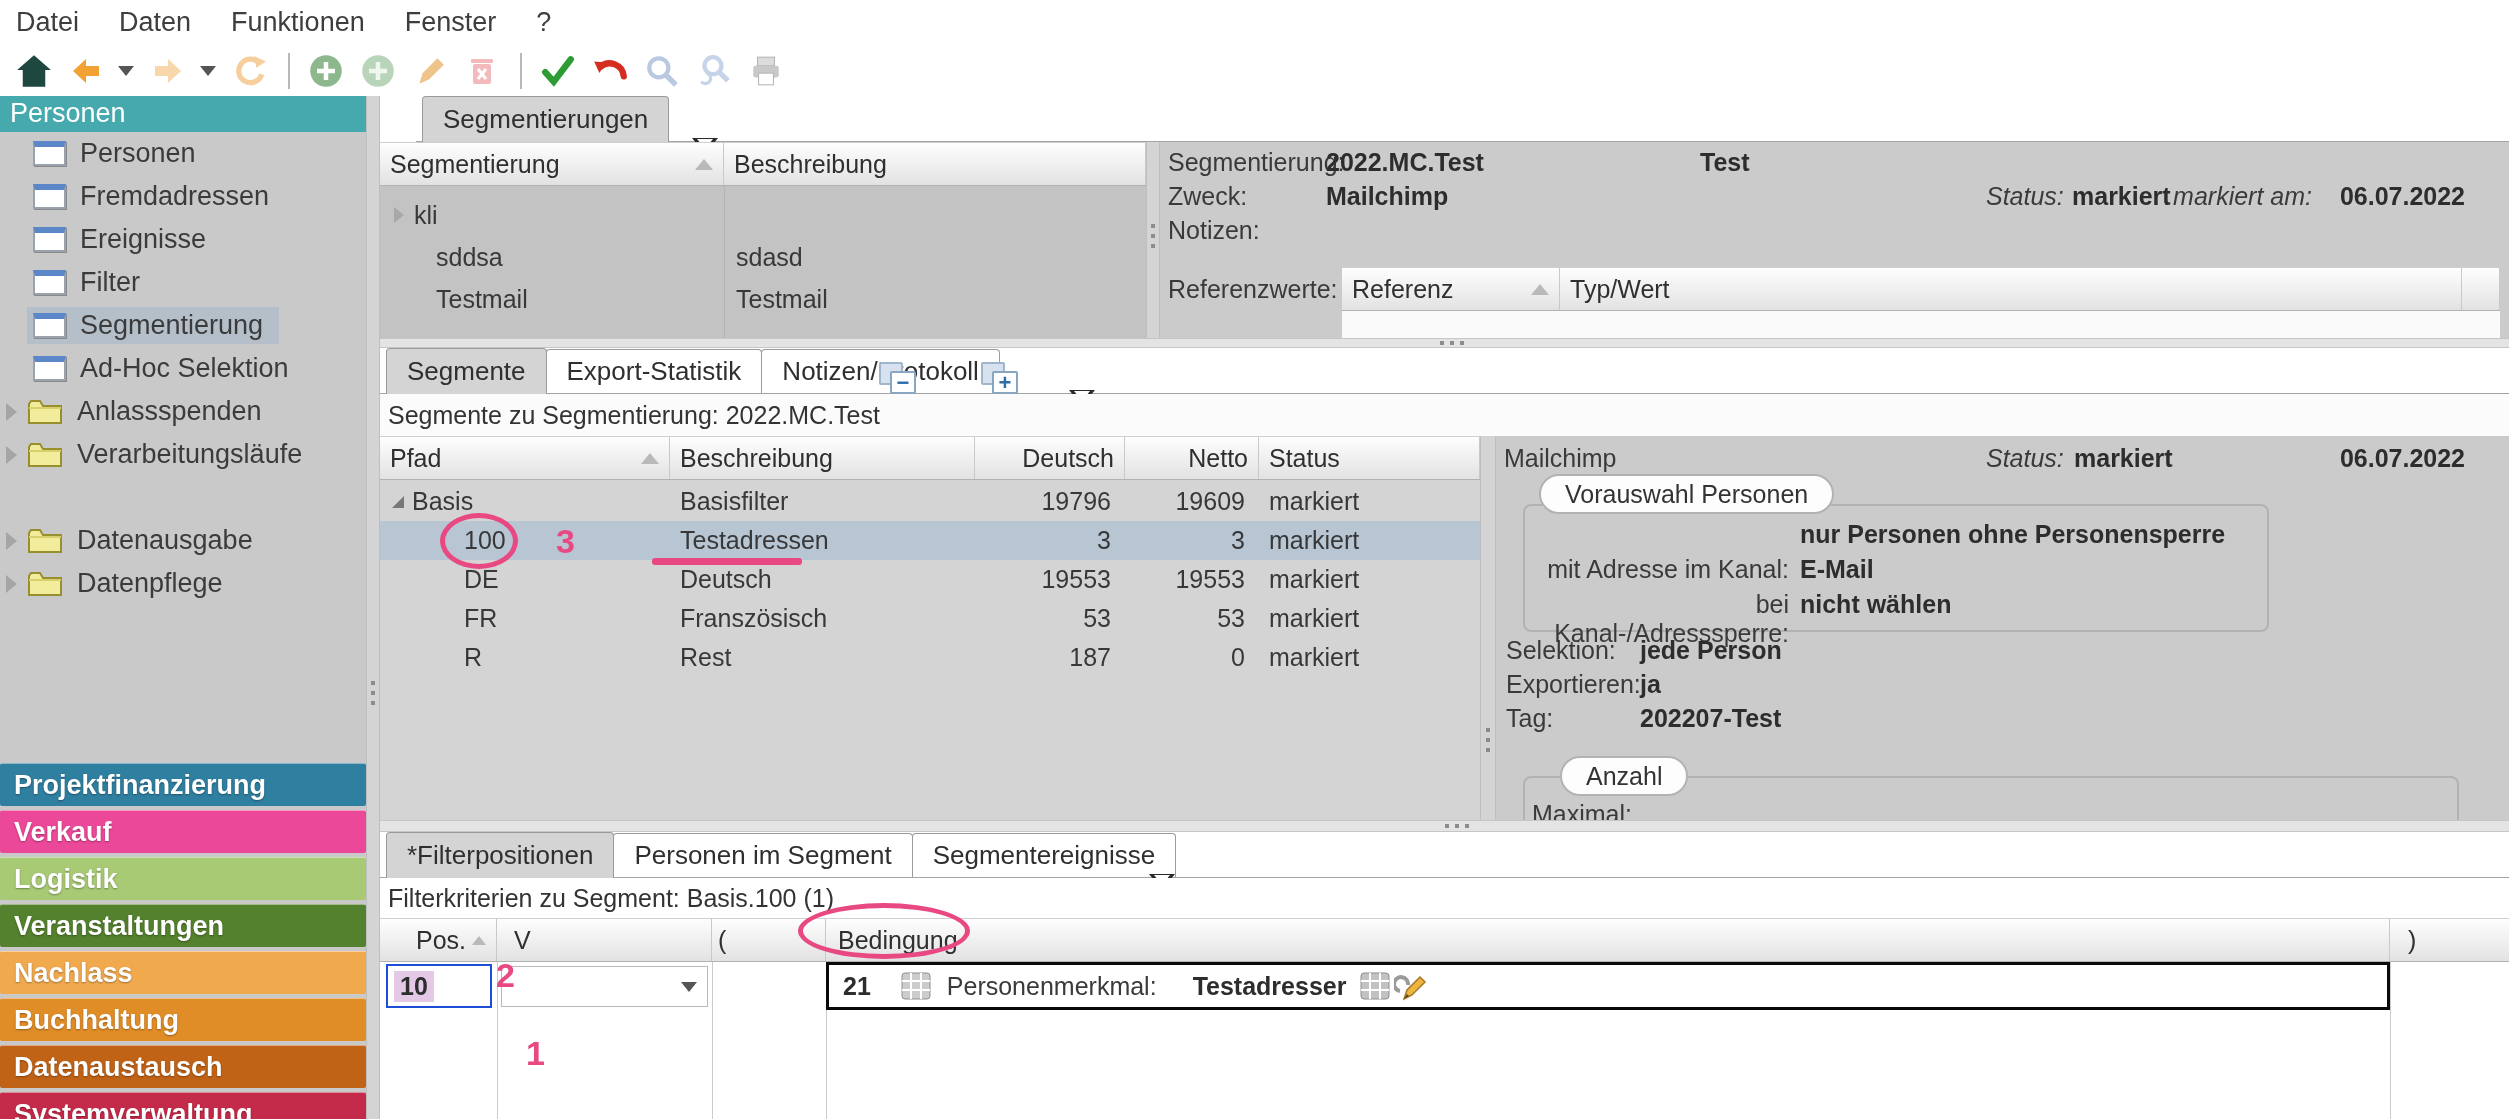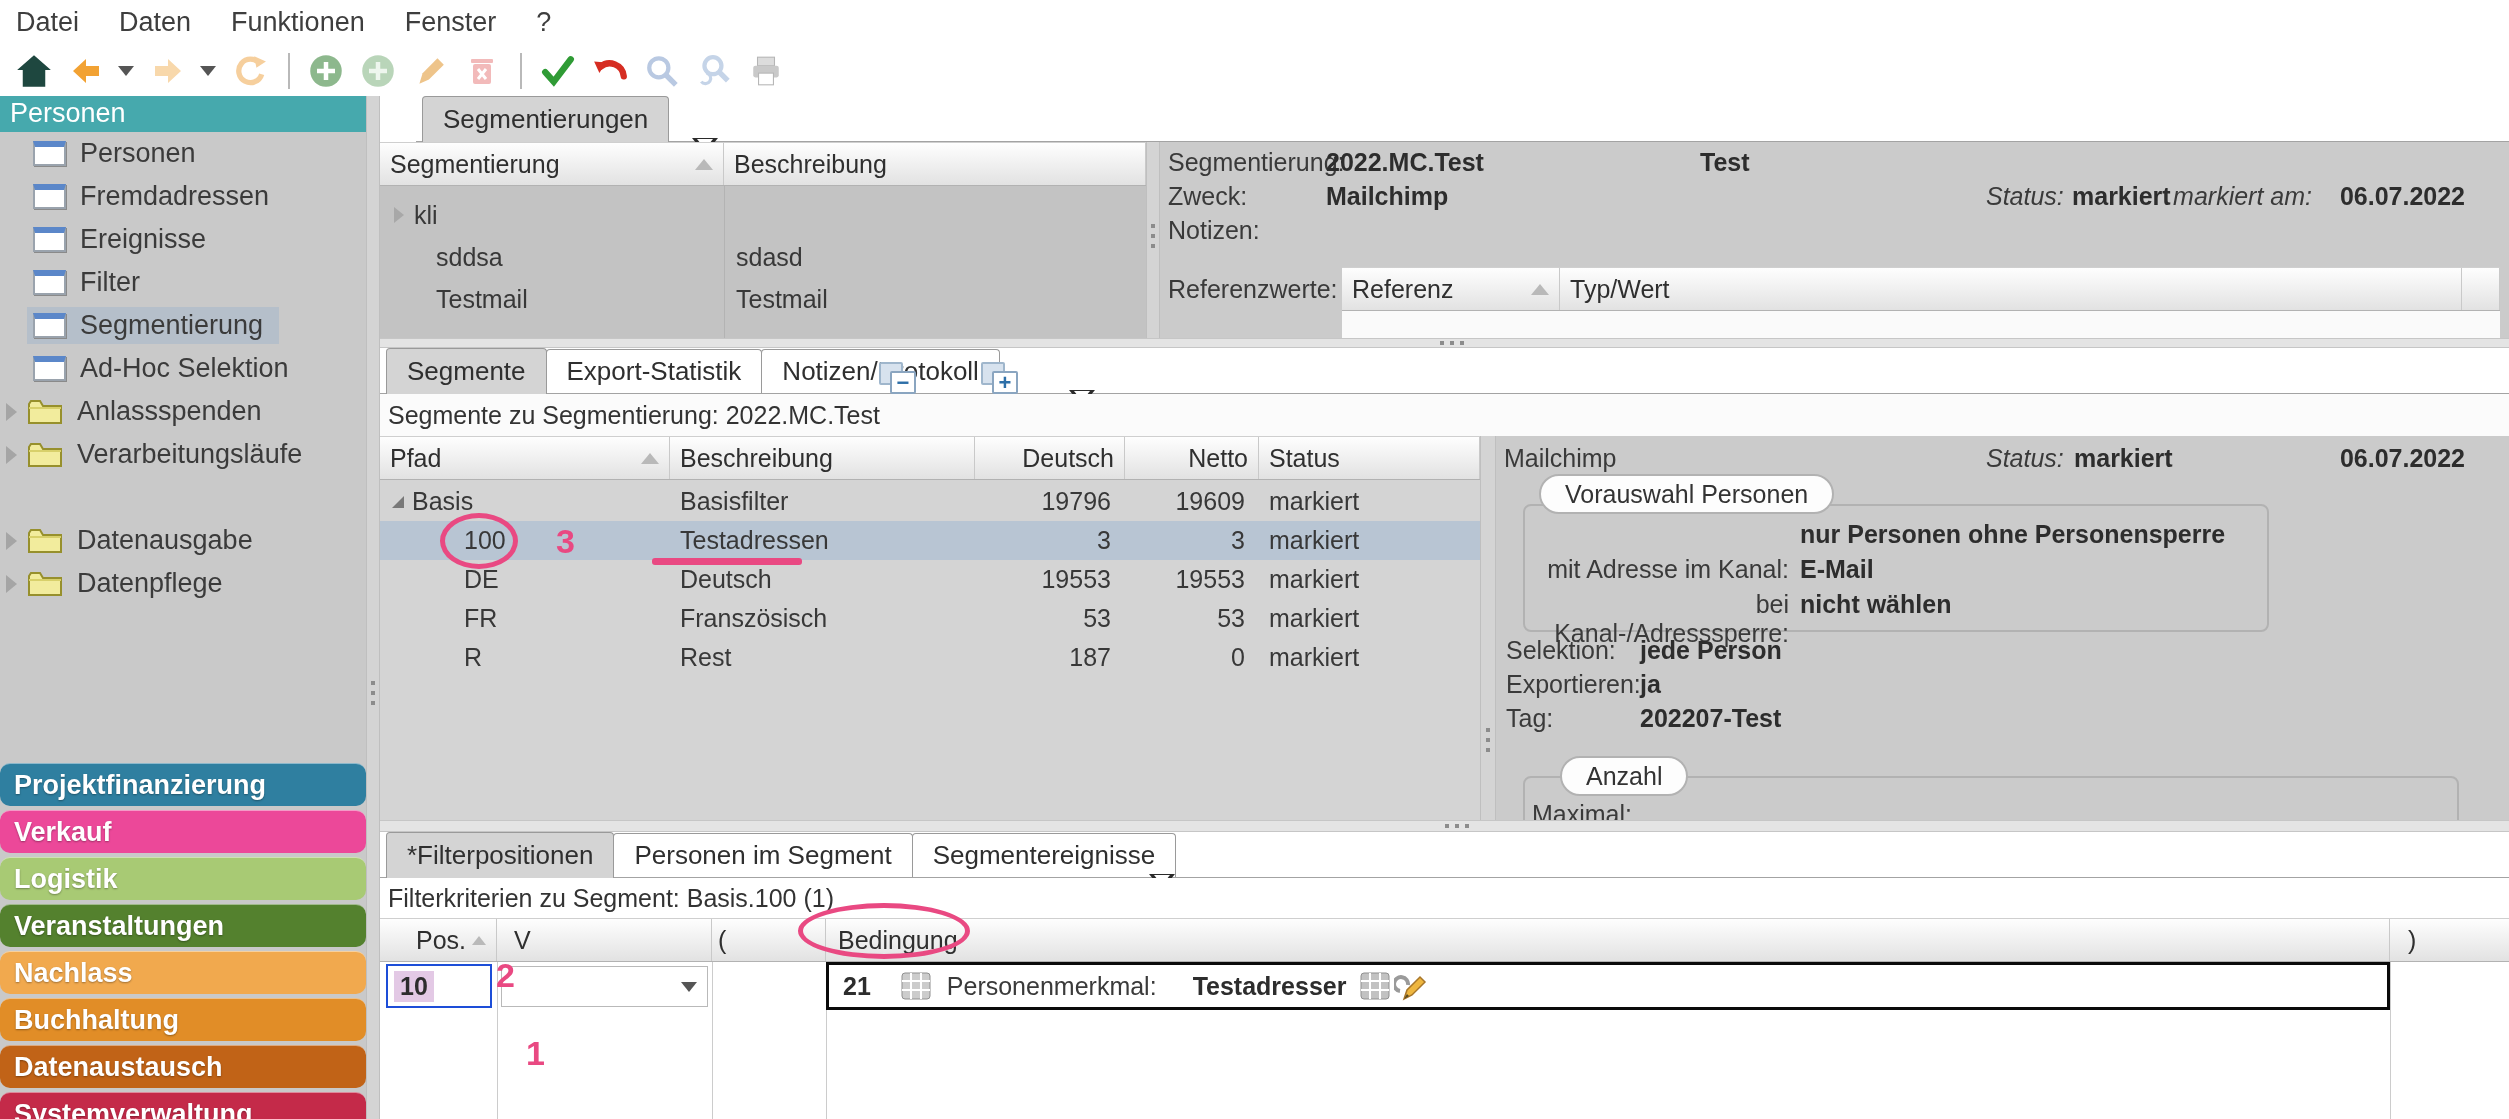--- a/index.html
+++ b/index.html
@@ -27,21 +27,21 @@
   .sb-inner { display:flex; align-items:center; padding:3px 16px 3px 6px; }
   .sb-inner.sel { background:#b5bfca; }
   .win-ico { width:33px; height:25px; background:#fff; border:2px solid #9aa3ad;
     border-top:6px solid #5b87c9; box-shadow:1px 1px 0 #8a8a8a; margin-right:14px; flex:none; }
   .fold-ico { margin-right:14px; flex:none; }
   .tri-r { width:0; height:0; border-top:9px solid transparent; border-bottom:9px solid transparent;
     border-left:11px solid #a5a5a5; margin:0 10px 0 6px; flex:none; }
   .tri-sp { width:27px; flex:none; }
   .sb-section { position:absolute; left:0; width:366px; height:43px; color:#fff; font-size:27px;
     font-weight:bold; line-height:42px; padding-left:14px; text-shadow:0 1px 2px rgba(0,0,0,.35);
-    border-top:1px solid rgba(255,255,255,.45); border-radius:10px; }
+    border-top:1px solid rgba(255,255,255,.45); border-radius:2px; }
 
   
   .vsplit { background:#d4d4d4; border-left:1px solid #bfbfbf; border-right:1px solid #bfbfbf; }
   .hsplit { background:#e4e4e4; border-top:1px solid #c6c6c6; border-bottom:1px solid #c6c6c6; }
   .dots-v { position:absolute; left:50%; transform:translateX(-50%); display:flex; flex-direction:column; gap:6px; }
   .dots-h { position:absolute; top:50%; transform:translateY(-50%); display:flex; gap:6px; }
   .dot { width:4px; height:4px; background:#8c8c8c; }
 
   
   .tabrow { background:#fff; border-bottom:1px solid #a3a3a3; display:flex; align-items:flex-end; padding-left:6px; }

